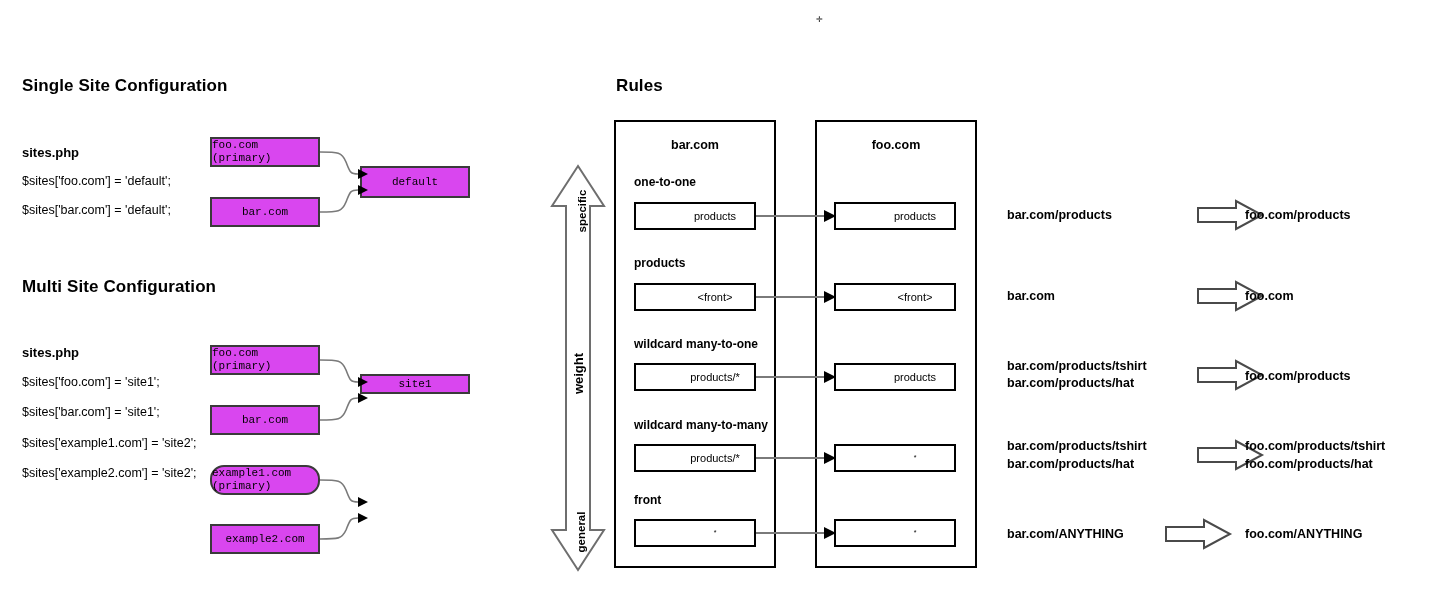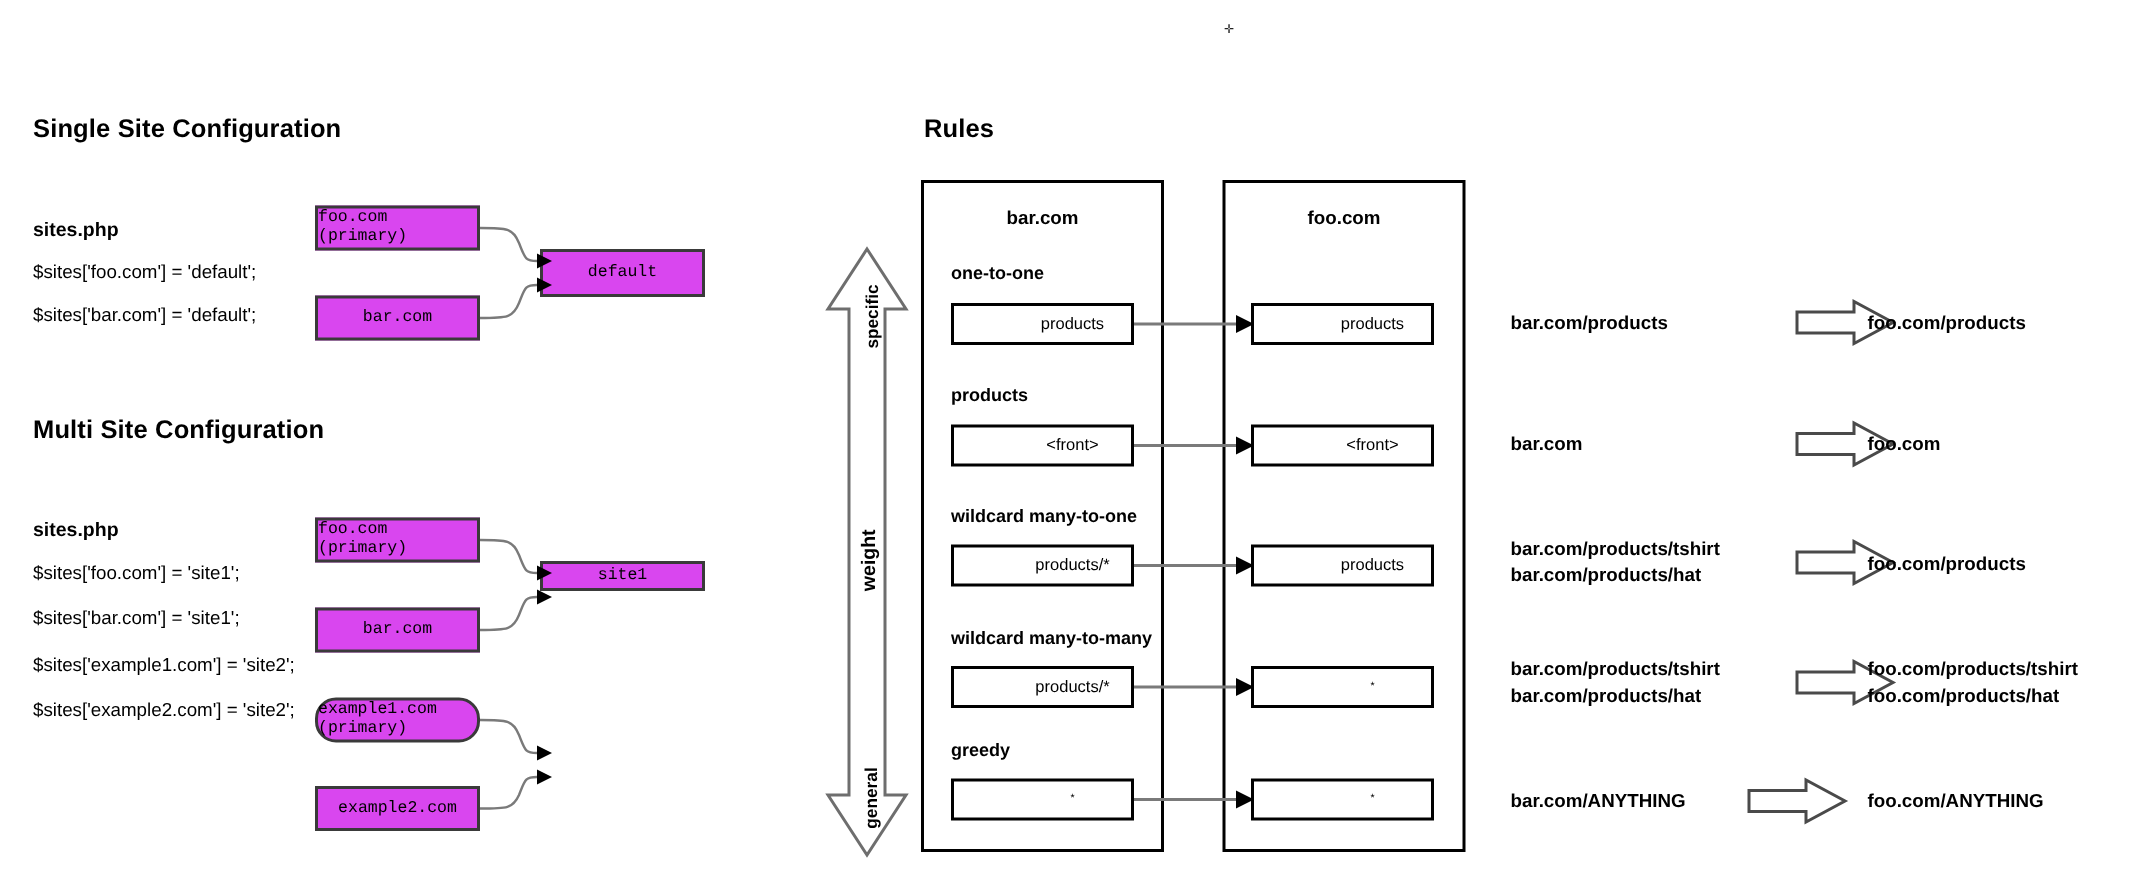--- a/index.html
+++ b/index.html
@@ -201,21 +201,21 @@
   </svg>
 
   <div class="abs rule-label" style="left:634px; top:418px;">wildcard many-to-many</div>
   <div class="abs rulebox" style="left:634px; top:444px; width:122px; height:28px;">products/*</div>
   <div class="abs rulebox tiny" style="left:834px; top:444px; width:122px; height:28px;">*</div>
   <svg class="abs" style="left:756px; top:450px;" width="80" height="16">
     <line x1="0" y1="8" x2="68" y2="8" stroke="#7a7a7a" stroke-width="2"></line>
     <polygon points="68,2 80,8 68,14" fill="#000000"></polygon>
   </svg>
 
-  <div class="abs rule-label" style="left:634px; top:493px;">greedy</div>
+  <div class="abs rule-label" style="left:634px; top:493px;">front</div>
   <div class="abs rulebox tiny" style="left:634px; top:519px; width:122px; height:28px;">*</div>
   <div class="abs rulebox tiny" style="left:834px; top:519px; width:122px; height:28px;">*</div>
   <svg class="abs" style="left:756px; top:525px;" width="80" height="16">
     <line x1="0" y1="8" x2="68" y2="8" stroke="#7a7a7a" stroke-width="2"></line>
     <polygon points="68,2 80,8 68,14" fill="#000000"></polygon>
   </svg>
 
   <div class="abs map-text" style="left:1007px; top:207px;">bar.com/products</div>
   <svg class="abs" style="left:1196px; top:201px;" width="70" height="30">
     <polygon points="2,7 40,7 40,0 66,14 40,28 40,21 2,21" fill="#ffffff" stroke="#4a4a4a" stroke-width="2" stroke-linejoin="miter"></polygon>

